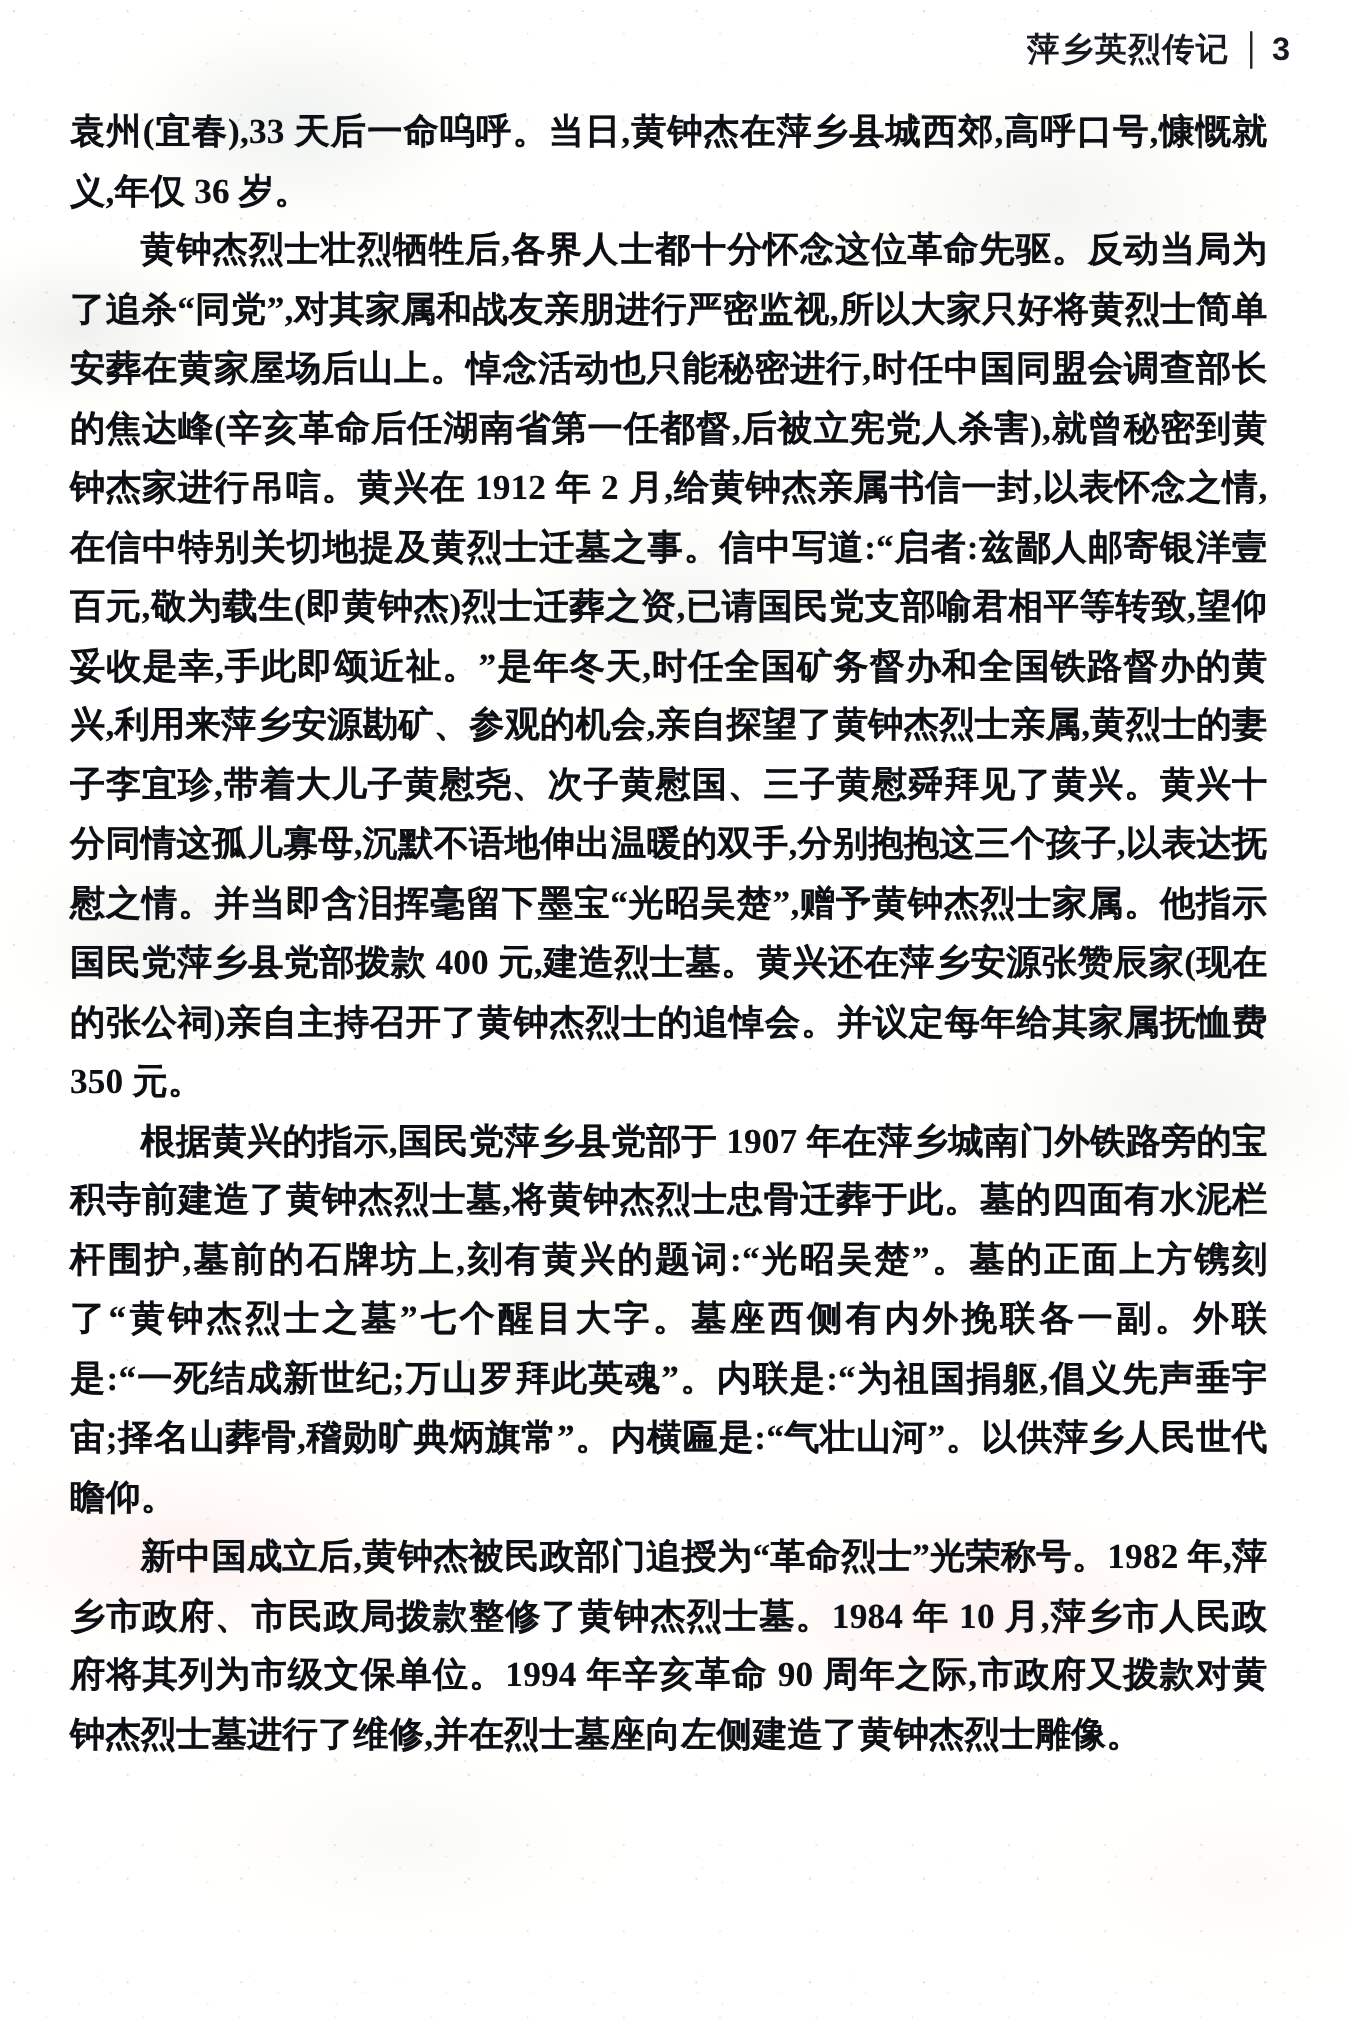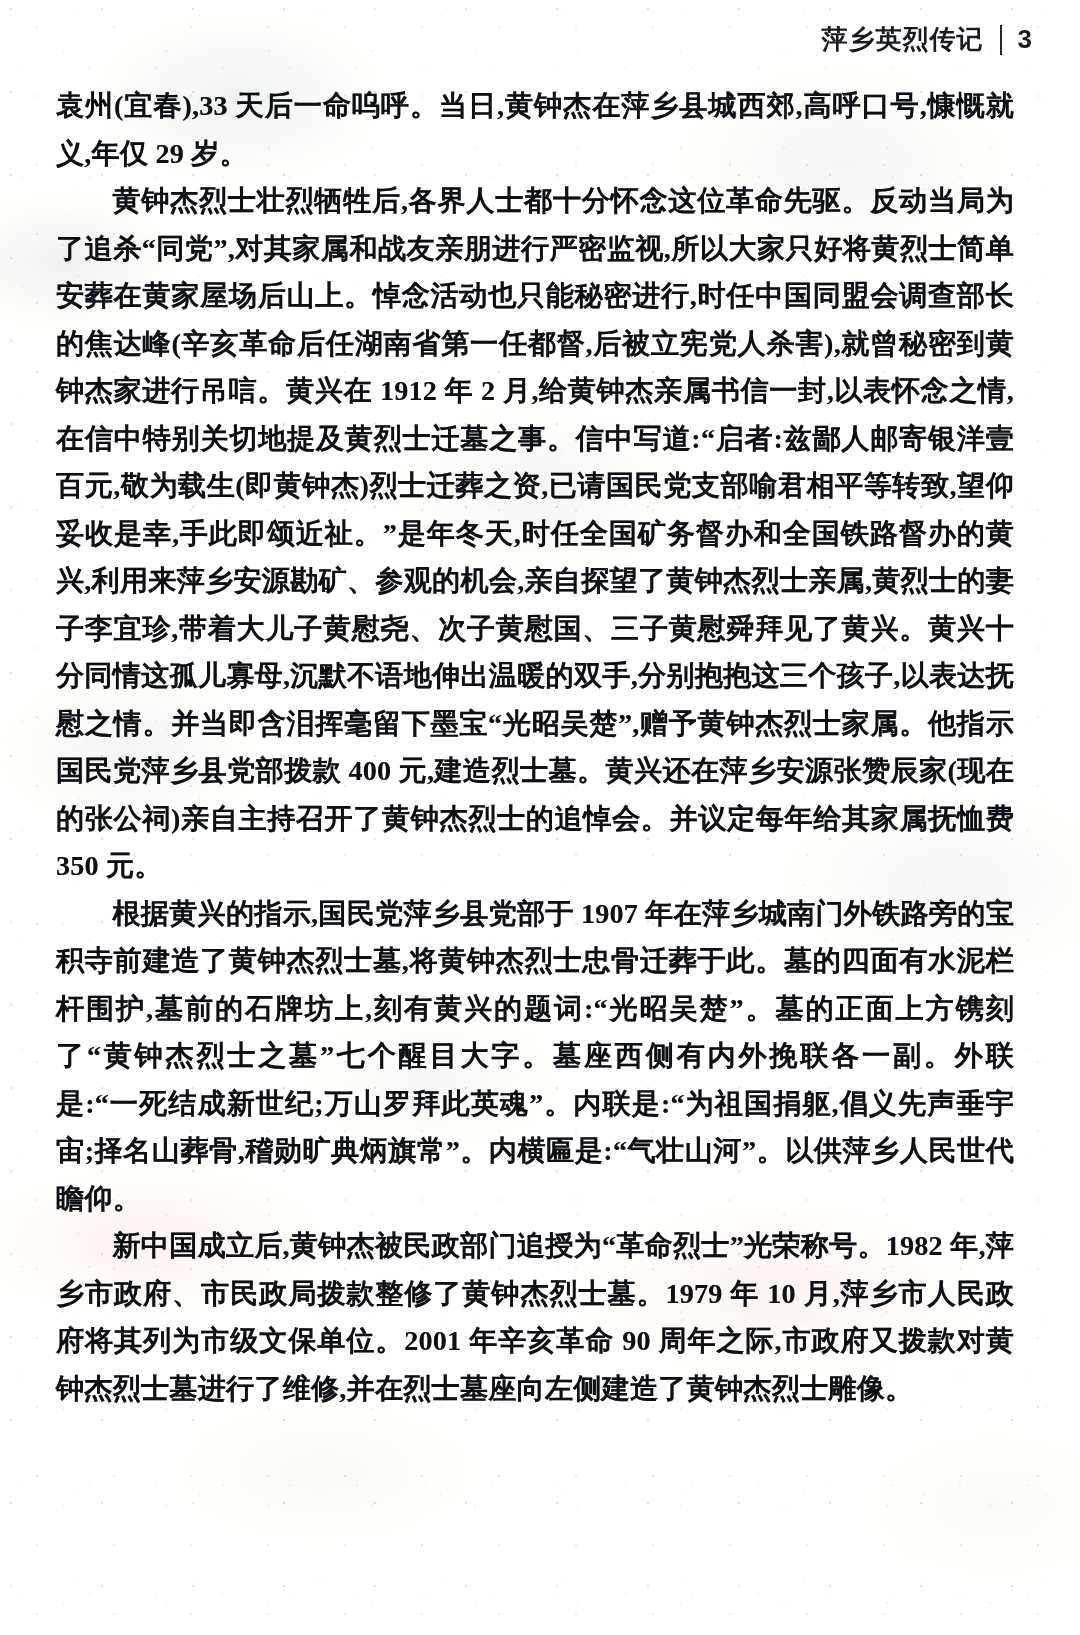--- a/index.html
+++ b/index.html
@@ -118,19 +118,19 @@
   <div class="paper-tex"></div>
   <div class="paper-speckle"></div>
 
   <div class="running-head">
     <span class="rh-title">萍乡英烈传记</span>
     <span class="rh-rule"></span>
     <span class="rh-page">3</span>
   </div>
 
   <div class="body-col">
-    <p class="para">袁州(宜春),33 天后一命呜呼。当日,黄钟杰在萍乡县城西郊,高呼口号,慷慨就义,年仅 29 岁。</p>
+    <p class="para">袁州(宜春),33 天后一命呜呼。当日,黄钟杰在萍乡县城西郊,高呼口号,慷慨就义,年仅 36 岁。</p>
     <p class="para indent">黄钟杰烈士壮烈牺牲后,各界人士都十分怀念这位革命先驱。反动当局为了追杀“同党”,对其家属和战友亲朋进行严密监视,所以大家只好将黄烈士简单安葬在黄家屋场后山上。悼念活动也只能秘密进行,时任中国同盟会调查部长的焦达峰(辛亥革命后任湖南省第一任都督,后被立宪党人杀害),就曾秘密到黄钟杰家进行吊唁。黄兴在 1912 年 2 月,给黄钟杰亲属书信一封,以表怀念之情,在信中特别关切地提及黄烈士迁墓之事。信中写道:“启者:兹鄙人邮寄银洋壹百元,敬为载生(即黄钟杰)烈士迁葬之资,已请国民党支部喻君相平等转致,望仰妥收是幸,手此即颂近祉。”是年冬天,时任全国矿务督办和全国铁路督办的黄兴,利用来萍乡安源勘矿、参观的机会,亲自探望了黄钟杰烈士亲属,黄烈士的妻子李宜珍,带着大儿子黄慰尧、次子黄慰国、三子黄慰舜拜见了黄兴。黄兴十分同情这孤儿寡母,沉默不语地伸出温暖的双手,分别抱抱这三个孩子,以表达抚慰之情。并当即含泪挥毫留下墨宝“光昭吴楚”,赠予黄钟杰烈士家属。他指示国民党萍乡县党部拨款 400 元,建造烈士墓。黄兴还在萍乡安源张赞辰家(现在的张公祠)亲自主持召开了黄钟杰烈士的追悼会。并议定每年给其家属抚恤费 350 元。</p>
     <p class="para indent">根据黄兴的指示,国民党萍乡县党部于 1907 年在萍乡城南门外铁路旁的宝积寺前建造了黄钟杰烈士墓,将黄钟杰烈士忠骨迁葬于此。墓的四面有水泥栏杆围护,墓前的石牌坊上,刻有黄兴的题词:“光昭吴楚”。墓的正面上方镌刻了“黄钟杰烈士之墓”七个醒目大字。墓座西侧有内外挽联各一副。外联是:“一死结成新世纪;万山罗拜此英魂”。内联是:“为祖国捐躯,倡义先声垂宇宙;择名山葬骨,稽勋旷典炳旗常”。内横匾是:“气壮山河”。以供萍乡人民世代瞻仰。</p>
-    <p class="para indent">新中国成立后,黄钟杰被民政部门追授为“革命烈士”光荣称号。1982 年,萍乡市政府、市民政局拨款整修了黄钟杰烈士墓。1979 年 10 月,萍乡市人民政府将其列为市级文保单位。2001 年辛亥革命 90 周年之际,市政府又拨款对黄钟杰烈士墓进行了维修,并在烈士墓座向左侧建造了黄钟杰烈士雕像。</p>
+    <p class="para indent">新中国成立后,黄钟杰被民政部门追授为“革命烈士”光荣称号。1982 年,萍乡市政府、市民政局拨款整修了黄钟杰烈士墓。1984 年 10 月,萍乡市人民政府将其列为市级文保单位。1994 年辛亥革命 90 周年之际,市政府又拨款对黄钟杰烈士墓进行了维修,并在烈士墓座向左侧建造了黄钟杰烈士雕像。</p>
   </div>
 
 </div>
 
 </body></html>

